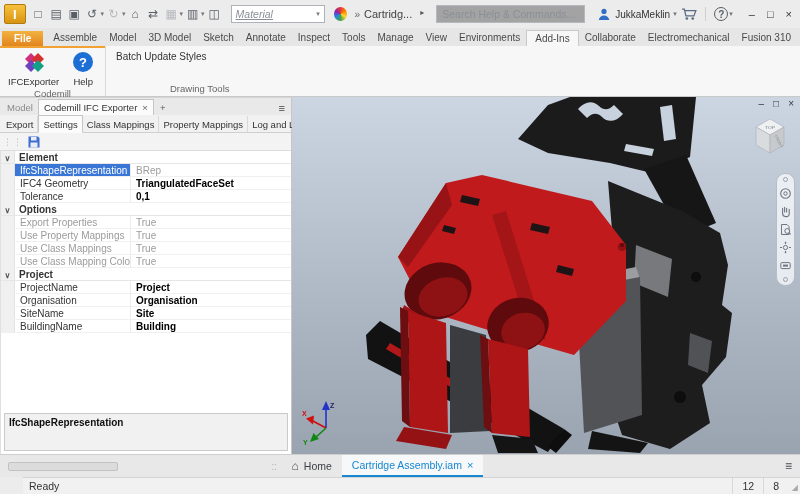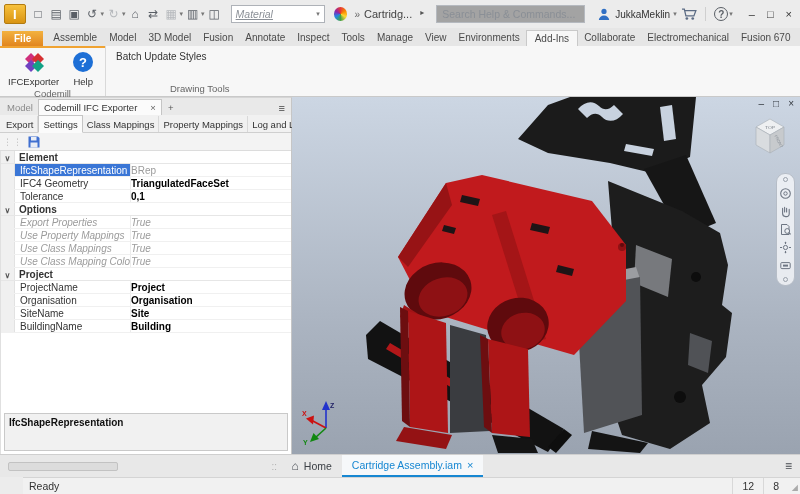--- a/index.html
+++ b/index.html
@@ -44,41 +44,41 @@
   .smallbtn { font-size:10px; color:#333; padding:2px 4px; white-space:nowrap; }
   .panel-drawing { flex:1; border-right:none; }
 
   
   .main { display:flex; height:357px; flex:0 0 auto; }
 
   
   .leftpanel { width:292px; background:#f1f1f1; display:flex; flex-direction:column; border-right:1px solid #c6c6c6; border-top:1px solid #d5d5d5; }
   .ptabs { height:17px; display:flex; align-items:flex-end; background:#e9e9e9; font-size:9.5px; padding-left:2px; }
   .ptab-muted { color:#8a8a8a; padding:2px 5px; }
-  .ptab-active { background:#fbfbfb; border:1px solid #c5c5c5; border-bottom:none; color:#333; padding:2px 5px; display:flex; gap:13px; align-items:center; }
+  .ptab-active { background:#fbfbfb; border:1px solid #c5c5c5; border-bottom:none; color:#333; padding:2px 5px; display:flex; gap:5px; align-items:center; }
   .ptab-x { color:#666; }
   .ptab-plus { padding:2px 6px; color:#555; }
   .phamb { margin-left:auto; margin-right:6px; color:#444; font-size:11px; padding-bottom:1px; }
   .subtabs { height:18px; display:flex; align-items:flex-end; background:#f1f1f1; border-bottom:1px solid #cfcfcf; font-size:9.5px; padding-left:2px; }
   .stab { padding:2.5px 4px; color:#333; border-right:1px solid #d9d9d9; white-space:nowrap; }
   .stab.active { background:#fbfbfb; border:1px solid #c5c5c5; border-bottom:1px solid #fbfbfb; margin-bottom:-1px; }
   .ptoolbar { height:18px; background:#f3f3f3; border-bottom:1px solid #dcdcdc; display:flex; align-items:center; gap:4px; padding-left:3px; }
   .dragdots { color:#b9b9b9; font-size:9px; letter-spacing:1px; }
 
   
   .gridwrap { flex:1; background:#fff; border-left:1px solid #e0e0e0; overflow:hidden; display:flex; flex-direction:column; }
   .grid { flex:1; }
   .grow { display:flex; height:13px; line-height:13px; font-size:10px; border-bottom:1px solid #f0f0f0; }
   .gut { width:14px; background:#f0f0f0; border-right:1px solid #e2e2e2; text-align:center; flex:0 0 auto; }
   .gut .chev { font-size:8px; color:#555; }
   .grow.cat { font-weight:bold; border-bottom:1px solid #e6e6e6; }
   .grow .name { width:116px; padding-left:5px; border-right:1px solid #ececec; flex:0 0 auto; overflow:hidden; white-space:nowrap; }
-  .grow .val { flex:1; overflow:hidden; white-space:nowrap; }
+  .grow .val { flex:1; padding-left:5px; overflow:hidden; white-space:nowrap; }
   .grow .val.b { font-weight:bold; color:#000; }
-  .grow.muted .name, .grow.muted .val { color:#9b9b9b;font-style:italic; }
+  .grow.muted .name, .grow.muted .val { color:#9b9b9b; }
   .grow.sel .name { background:#3a76d6; color:#fff; }
   .grow.sel .val { color:#9b9b9b; }
   .catname { padding-left:4px; }
   .descbox { height:38px; margin:3px 3px 3px 3px; background:#f1f1f1; border:1px solid #c9c9c9; padding:3px 4px; flex:0 0 auto; }
   .descbox .dtitle { font-weight:bold; font-size:10px; color:#111; }
 
   
   .viewport { flex:1; position:relative; overflow:hidden; background:linear-gradient(#ccd6e3,#9aa3b0); }
   .viewport svg.model { position:absolute; inset:0; }
   .vpcontrols { position:absolute; top:1px; right:6px; display:flex; gap:9px; color:#33383f; font-size:10px; z-index:5; }
@@ -163,31 +163,31 @@
       <span>×</span>
     </div>
   </div>
 
   <div class="tabrow">
     <div class="filetab">File</div>
     <div class="rtabs" id="ribbon-tabs">
         <div class="rtab">Assemble</div>
         <div class="rtab">Model</div>
         <div class="rtab">3D Model</div>
-        <div class="rtab">Fusion</div>
+        <div class="rtab">Sketch</div>
         <div class="rtab">Annotate</div>
         <div class="rtab">Inspect</div>
         <div class="rtab">Tools</div>
         <div class="rtab">Manage</div>
         <div class="rtab">View</div>
         <div class="rtab">Environments</div>
         <div class="rtab active">Add-Ins</div>
         <div class="rtab">Collaborate</div>
         <div class="rtab">Electromechanical</div>
-        <div class="rtab">Fusion 670</div>
+        <div class="rtab">Fusion 310</div>
       </div>
 
   </div>
 
   <div class="ribbon">
     <div class="rpanel" style="width:106px;">
       <div class="accentline"></div>
       <div class="content">
         <div class="bigbtn">
           <svg width="24" height="24" viewBox="0 0 24 24">

